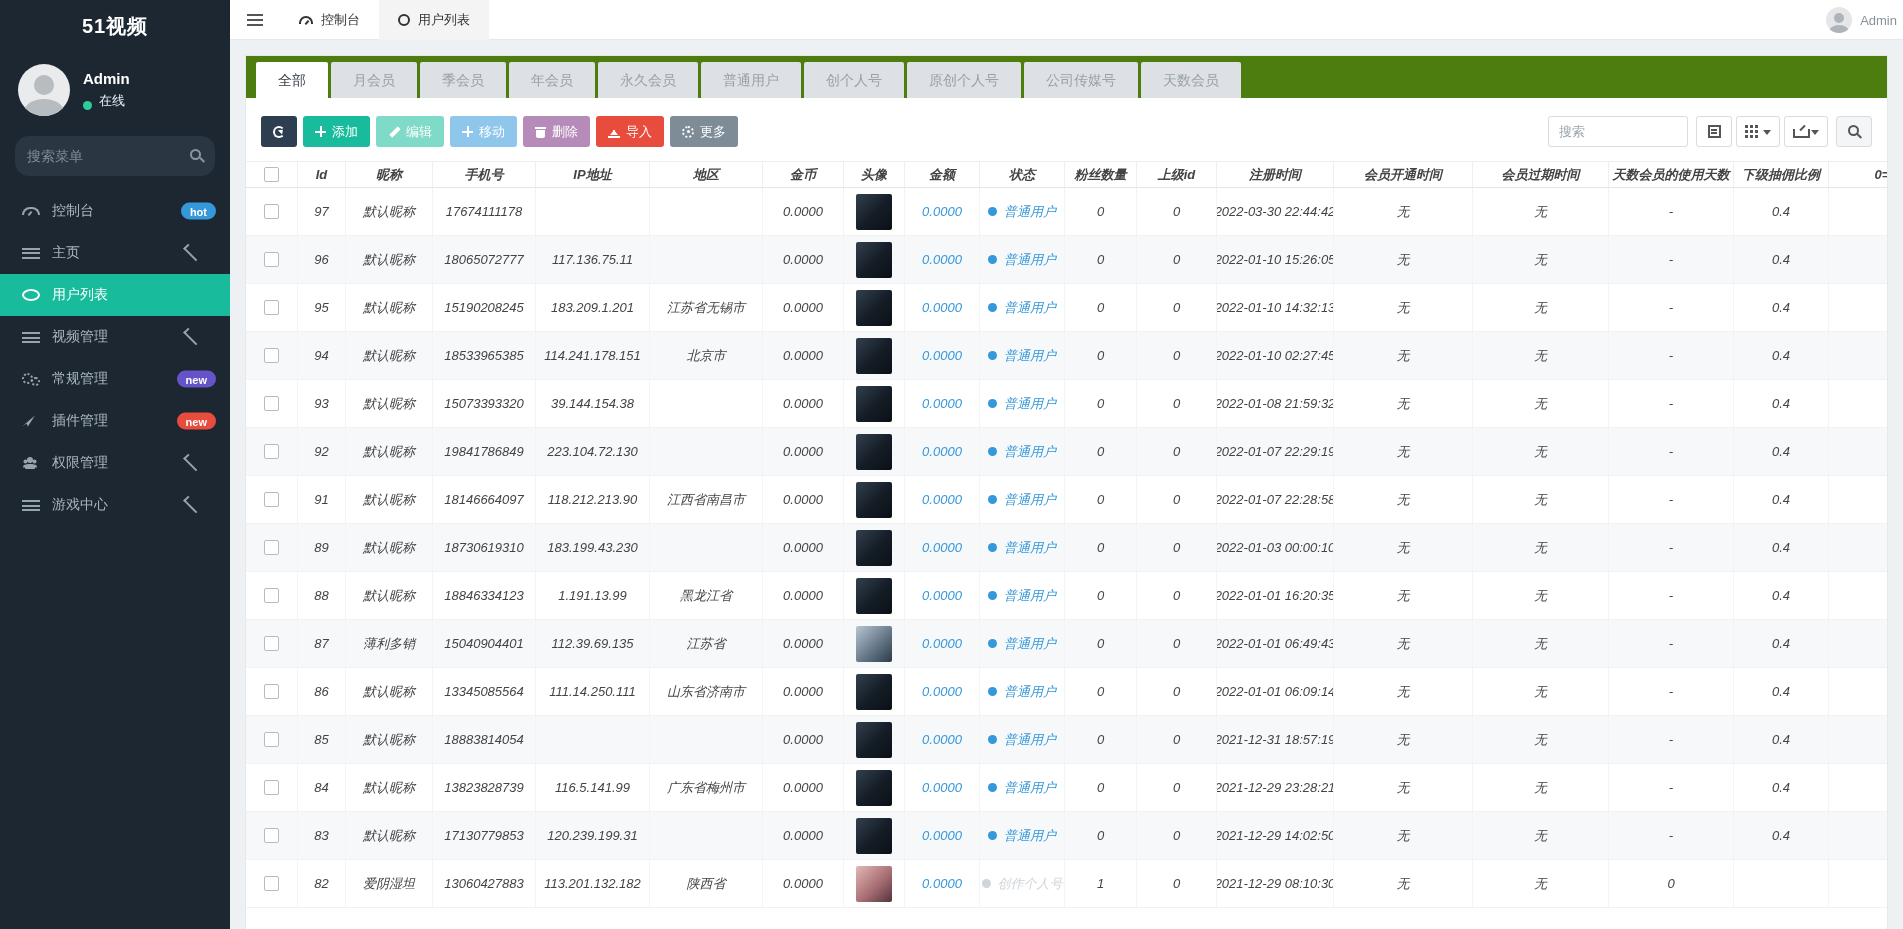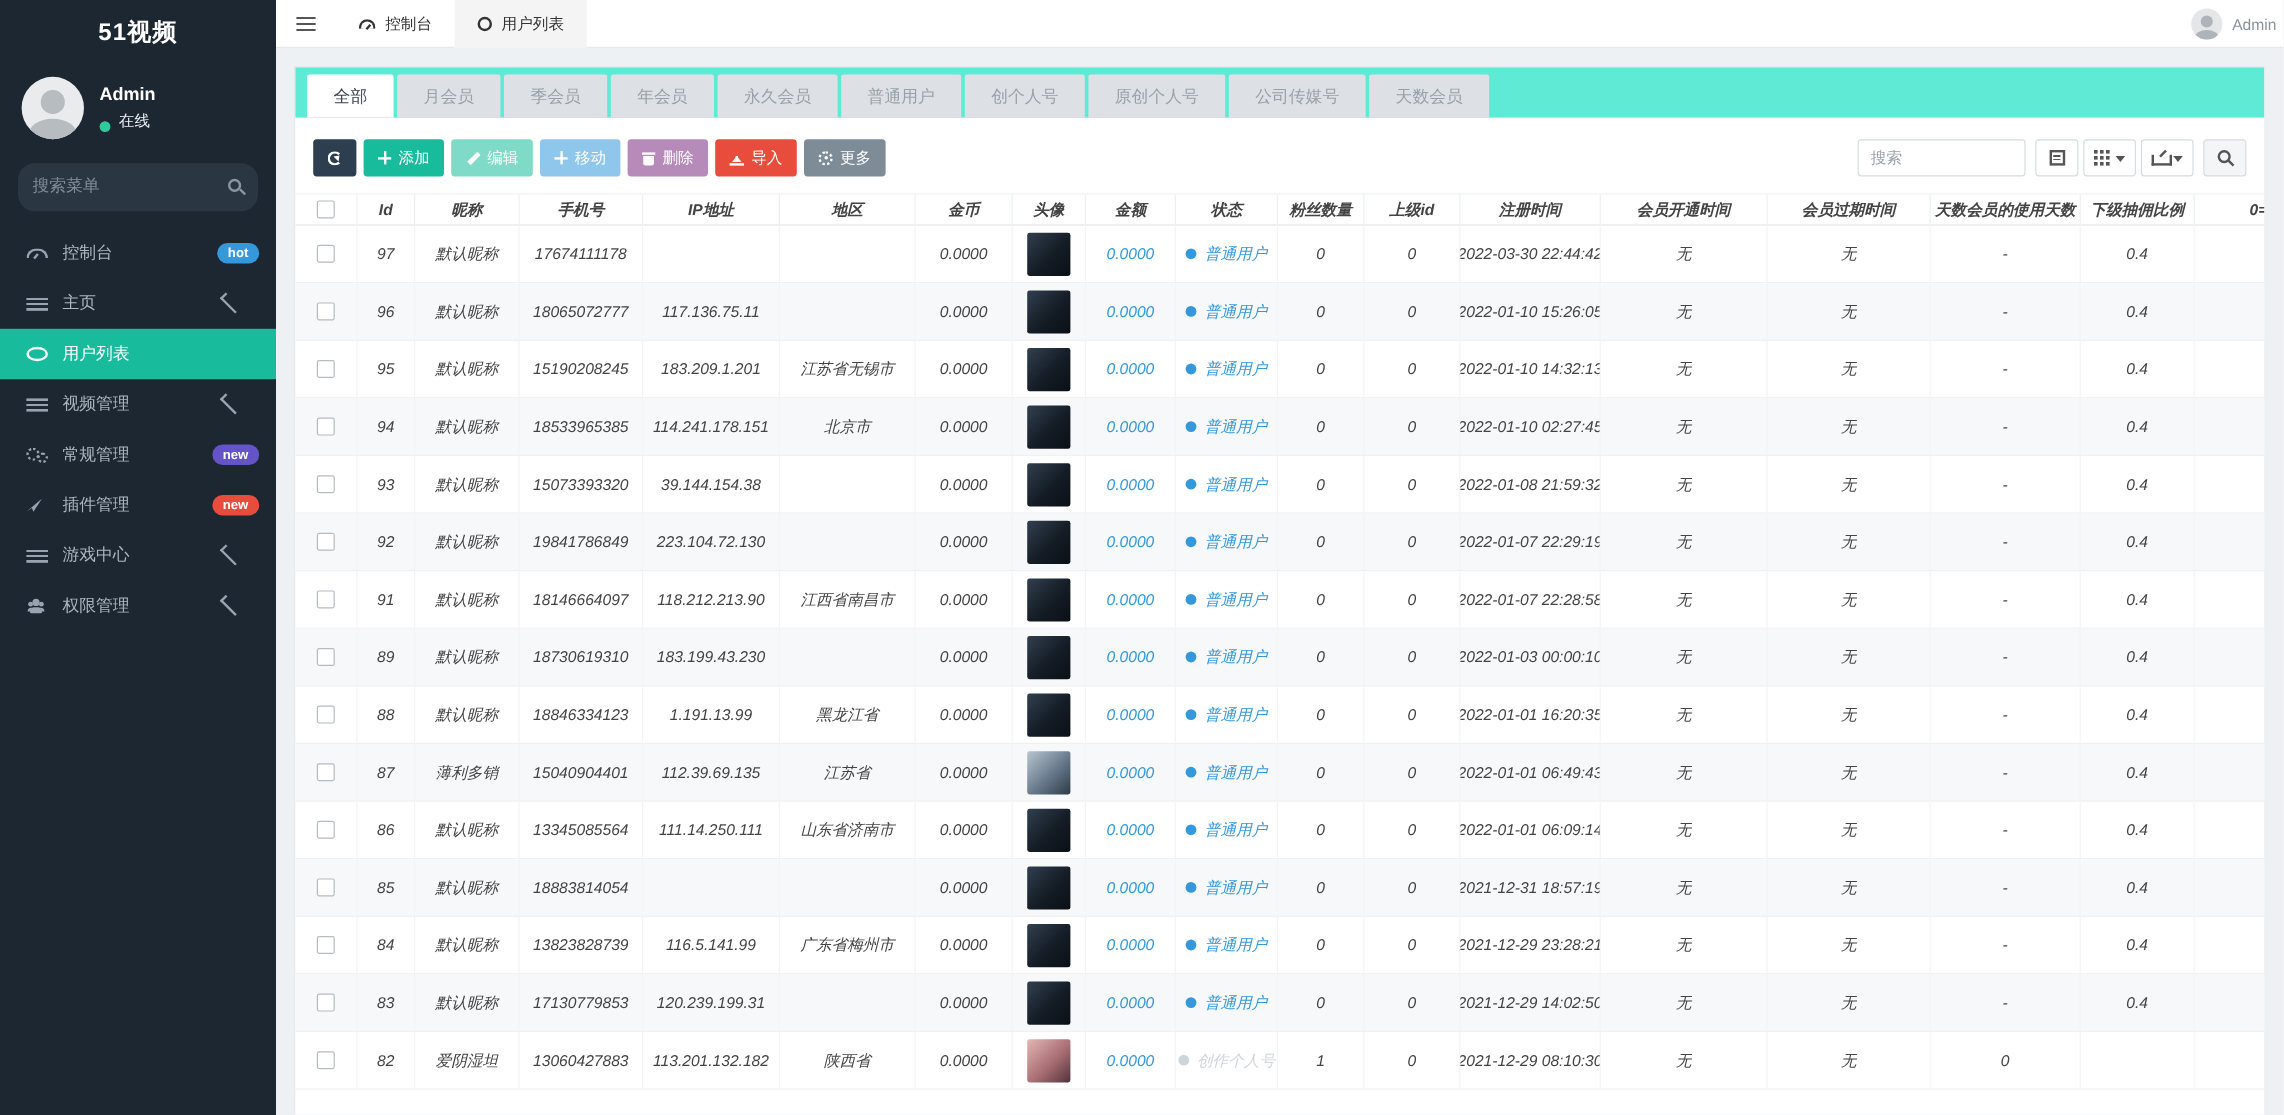--- a/index.html
+++ b/index.html
@@ -56,21 +56,21 @@
   .sidebar { position:fixed; left:0; top:0; width:230px; height:929px; background:#1d2731; color:#aab6c0; z-index:10; }
   .logo { height:52px; display:flex; align-items:center; justify-content:center; color:#fff; font-size:20px; letter-spacing:1px; }
   .logo b { font-weight:bold; }
   .userpanel { display:flex; align-items:center; padding:12px 18px 14px 18px; }
   .userpanel .avatar-big { width:52px; height:52px; border-radius:50%; background:#e9ebed; color:#b7bcc1; position:relative; flex:none; }
   .userpanel .meta { margin-left:13px; }
   .userpanel .uname { color:#fff; font-weight:bold; font-size:15px; margin-bottom:5px; }
   .userpanel .ustatus { font-size:13px; color:#e8eef2; display:flex; align-items:flex-end; gap:7px; }
   .statusdot { width:9px; height:9px; border-radius:50%; background:#2ecc9a; display:inline-block; }
   .side-search { margin:6px 15px 14px 15px; position:relative; }
-  .side-search input { width:100%; height:40px; background:#2a3642; border:none; border-radius:14px; color:#cfd6dc; font-size:14px; padding:0 34px 0 12px; outline:none; font-family:Liberation Mono, monospace; }
+  .side-search input { width:100%; height:40px; background:#2a3642; border:none; border-radius:14px; color:#cfd6dc; font-size:14px; padding:0 34px 0 12px; outline:none; font-family:Liberation Sans, sans-serif; }
   .side-search input::placeholder { color:#7f8d99; }
   .side-search .magnifier-icon { position:absolute; right:12px; top:13px; color:#8a97a3; }
   .menu { }
   .side-item { position:relative; height:42px; display:flex; align-items:center; padding:0 38px 0 22px; font-size:14px; color:#aab6c0; cursor:pointer; }
   .side-item .i { color:#97a4af; margin-right:12px; width:18px; }
   .side-item.active { background:#18bc9c; color:#fff; }
   .side-item.active .i { color:#fff; }
   .side-badge { position:absolute; right:14px; top:50%; transform:translateY(-50%); color:#fff; font-size:11px; font-weight:bold; padding:2.5px 9px; border-radius:10px; }
   .chev { position:absolute; right:17px; top:50%; margin-top:-4px; color:#717e89; }
 
@@ -80,21 +80,21 @@
   .burger { padding:0 17px; color:#555; cursor:pointer; height:40px; display:flex; align-items:center; }
   .top-tab { height:40px; display:flex; align-items:center; gap:8px; padding:0 19px; font-size:13px; color:#333; cursor:pointer; }
   .top-tab .i { color:#333; }
   .top-tab.active { background:#f4f4f4; }
   .top-user { position:absolute; right:6px; top:0; height:40px; display:flex; align-items:center; gap:8px; color:#8a9299; font-size:13px; cursor:pointer; }
   .top-user .avatar-sm { width:26px; height:26px; border-radius:50%; background:#e4e6e8; color:#aeb4ba; position:relative; }
 
   
   .content { flex:1; padding:15px 15px 0 15px; overflow:hidden; }
   .panel { background:#fff; height:100%; border:1px solid #e6e9ec; border-bottom:none; display:flex; flex-direction:column; overflow:hidden; }
-  .filter-strip { background:#5eead4; padding:6px 10px 0 10px; flex:none; display:flex; }
+  .filter-strip { background:#4d7c0f; padding:6px 10px 0 10px; flex:none; display:flex; }
   .ftab { height:36px; line-height:36px; padding:0 22px; font-size:14px; color:#98a1a9; background:#dde1e5; margin-right:3px; border-radius:2px 2px 0 0; cursor:pointer; white-space:nowrap; }
   .ftab.active { background:#fff; color:#3a434b; }
 
   .toolbar { padding:18px 15px 14px 15px; display:flex; align-items:center; flex:none; }
   .btn { height:31px; border:none; border-radius:3px; color:#fff; font-size:13px; display:inline-flex; align-items:center; gap:6px; padding:0 12px; margin-right:6px; cursor:pointer; font-family:inherit; }
   .btn .i { color:#fff; }
   .btn-dark { background:#2c3e50; }
   .btn-success { background:#18bc9c; }
   .btn-success-dis { background:#18bc9c; opacity:.55; }
   .btn-info-dis { background:#3498db; opacity:.55; }
@@ -189,29 +189,29 @@
       </div>
 
       <div class="side-item">
         <span class="i rocket-icon"></span>
         <span>插件管理</span>
         <span class="side-badge bg-new-red">new</span>
 
       </div>
 
       <div class="side-item">
+        <span class="i users-icon"></span>
+        <span>权限管理</span>
+
+        <span class="chev i chevron-left-icon"></span>
+      </div>
+
+      <div class="side-item">
         <span class="i list-icon"></span>
         <span>游戏中心</span>
-
-        <span class="chev i chevron-left-icon"></span>
-      </div>
-
-      <div class="side-item">
-        <span class="i users-icon"></span>
-        <span>权限管理</span>
 
         <span class="chev i chevron-left-icon"></span>
       </div>
 
     </div>
 </div>
 
 <div class="main">
   <div class="topbar">
     <span class="burger">

